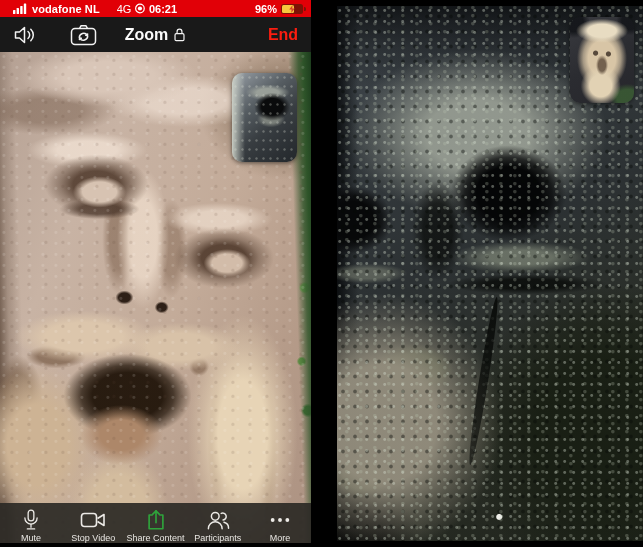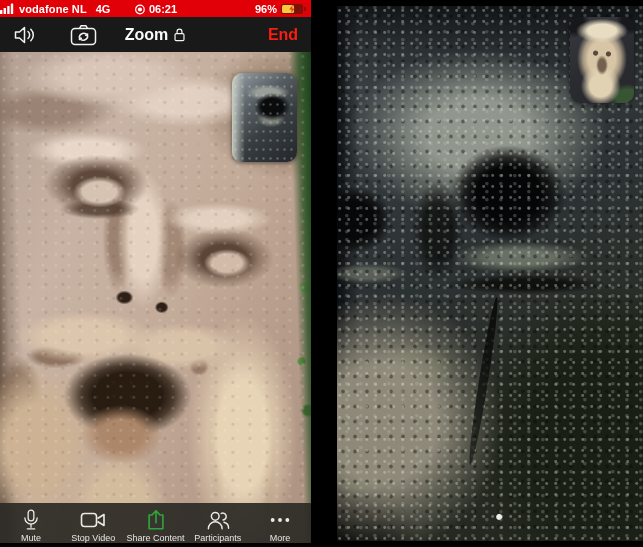--- a/index.html
+++ b/index.html
@@ -8,24 +8,24 @@
     font-family:"Liberation Sans",sans-serif;-webkit-font-smoothing:antialiased;
   }
   
   #phone{position:absolute;left:0;top:0;width:311px;height:547px;background:#000;overflow:hidden;}
 
   
   .statusbar{
     position:absolute;left:0;top:0;width:311px;height:17px;background:#e10007;
     display:flex;align-items:center;color:#fff;font-size:11px;font-weight:700;
   }
-  .sb-left{display:flex;align-items:center;gap:4px;padding-left:0;}
+  .sb-left{display:flex;align-items:center;gap:4px;padding-left:13px;}
   .sb-carrier{font-weight:600;letter-spacing:.1px;}
-  .sb-net{margin-left:5px;font-weight:700;}
-  .sb-center{position:absolute;left:50%;transform:translateX(-50%);display:flex;align-items:flex-end;gap:4px;}
+  .sb-net{margin-left:13px;font-weight:400;}
+  .sb-center{position:absolute;left:50%;transform:translateX(-50%);display:flex;align-items:flex-start;gap:4px;}
   .sb-right{position:absolute;right:8px;display:flex;align-items:center;gap:4px;}
   .battery{position:relative;width:22px;height:10px;border-radius:2.5px;background:#7e1206;}
   .battery .fill{position:absolute;left:1px;top:1px;bottom:1px;width:12px;border-radius:1.5px;background:#f6c83e;}
   .battery .bolt{position:absolute;left:7px;top:1px;width:8px;height:8px;}
   .battery .nub{position:absolute;right:-3px;top:3px;width:2px;height:4px;border-radius:0 1.5px 1.5px 0;background:#7e1206;}
 
   
   .callbar{
     position:absolute;left:0;top:17px;width:311px;height:35px;background:#191919;
     display:flex;align-items:center;color:#f2f2f2;

